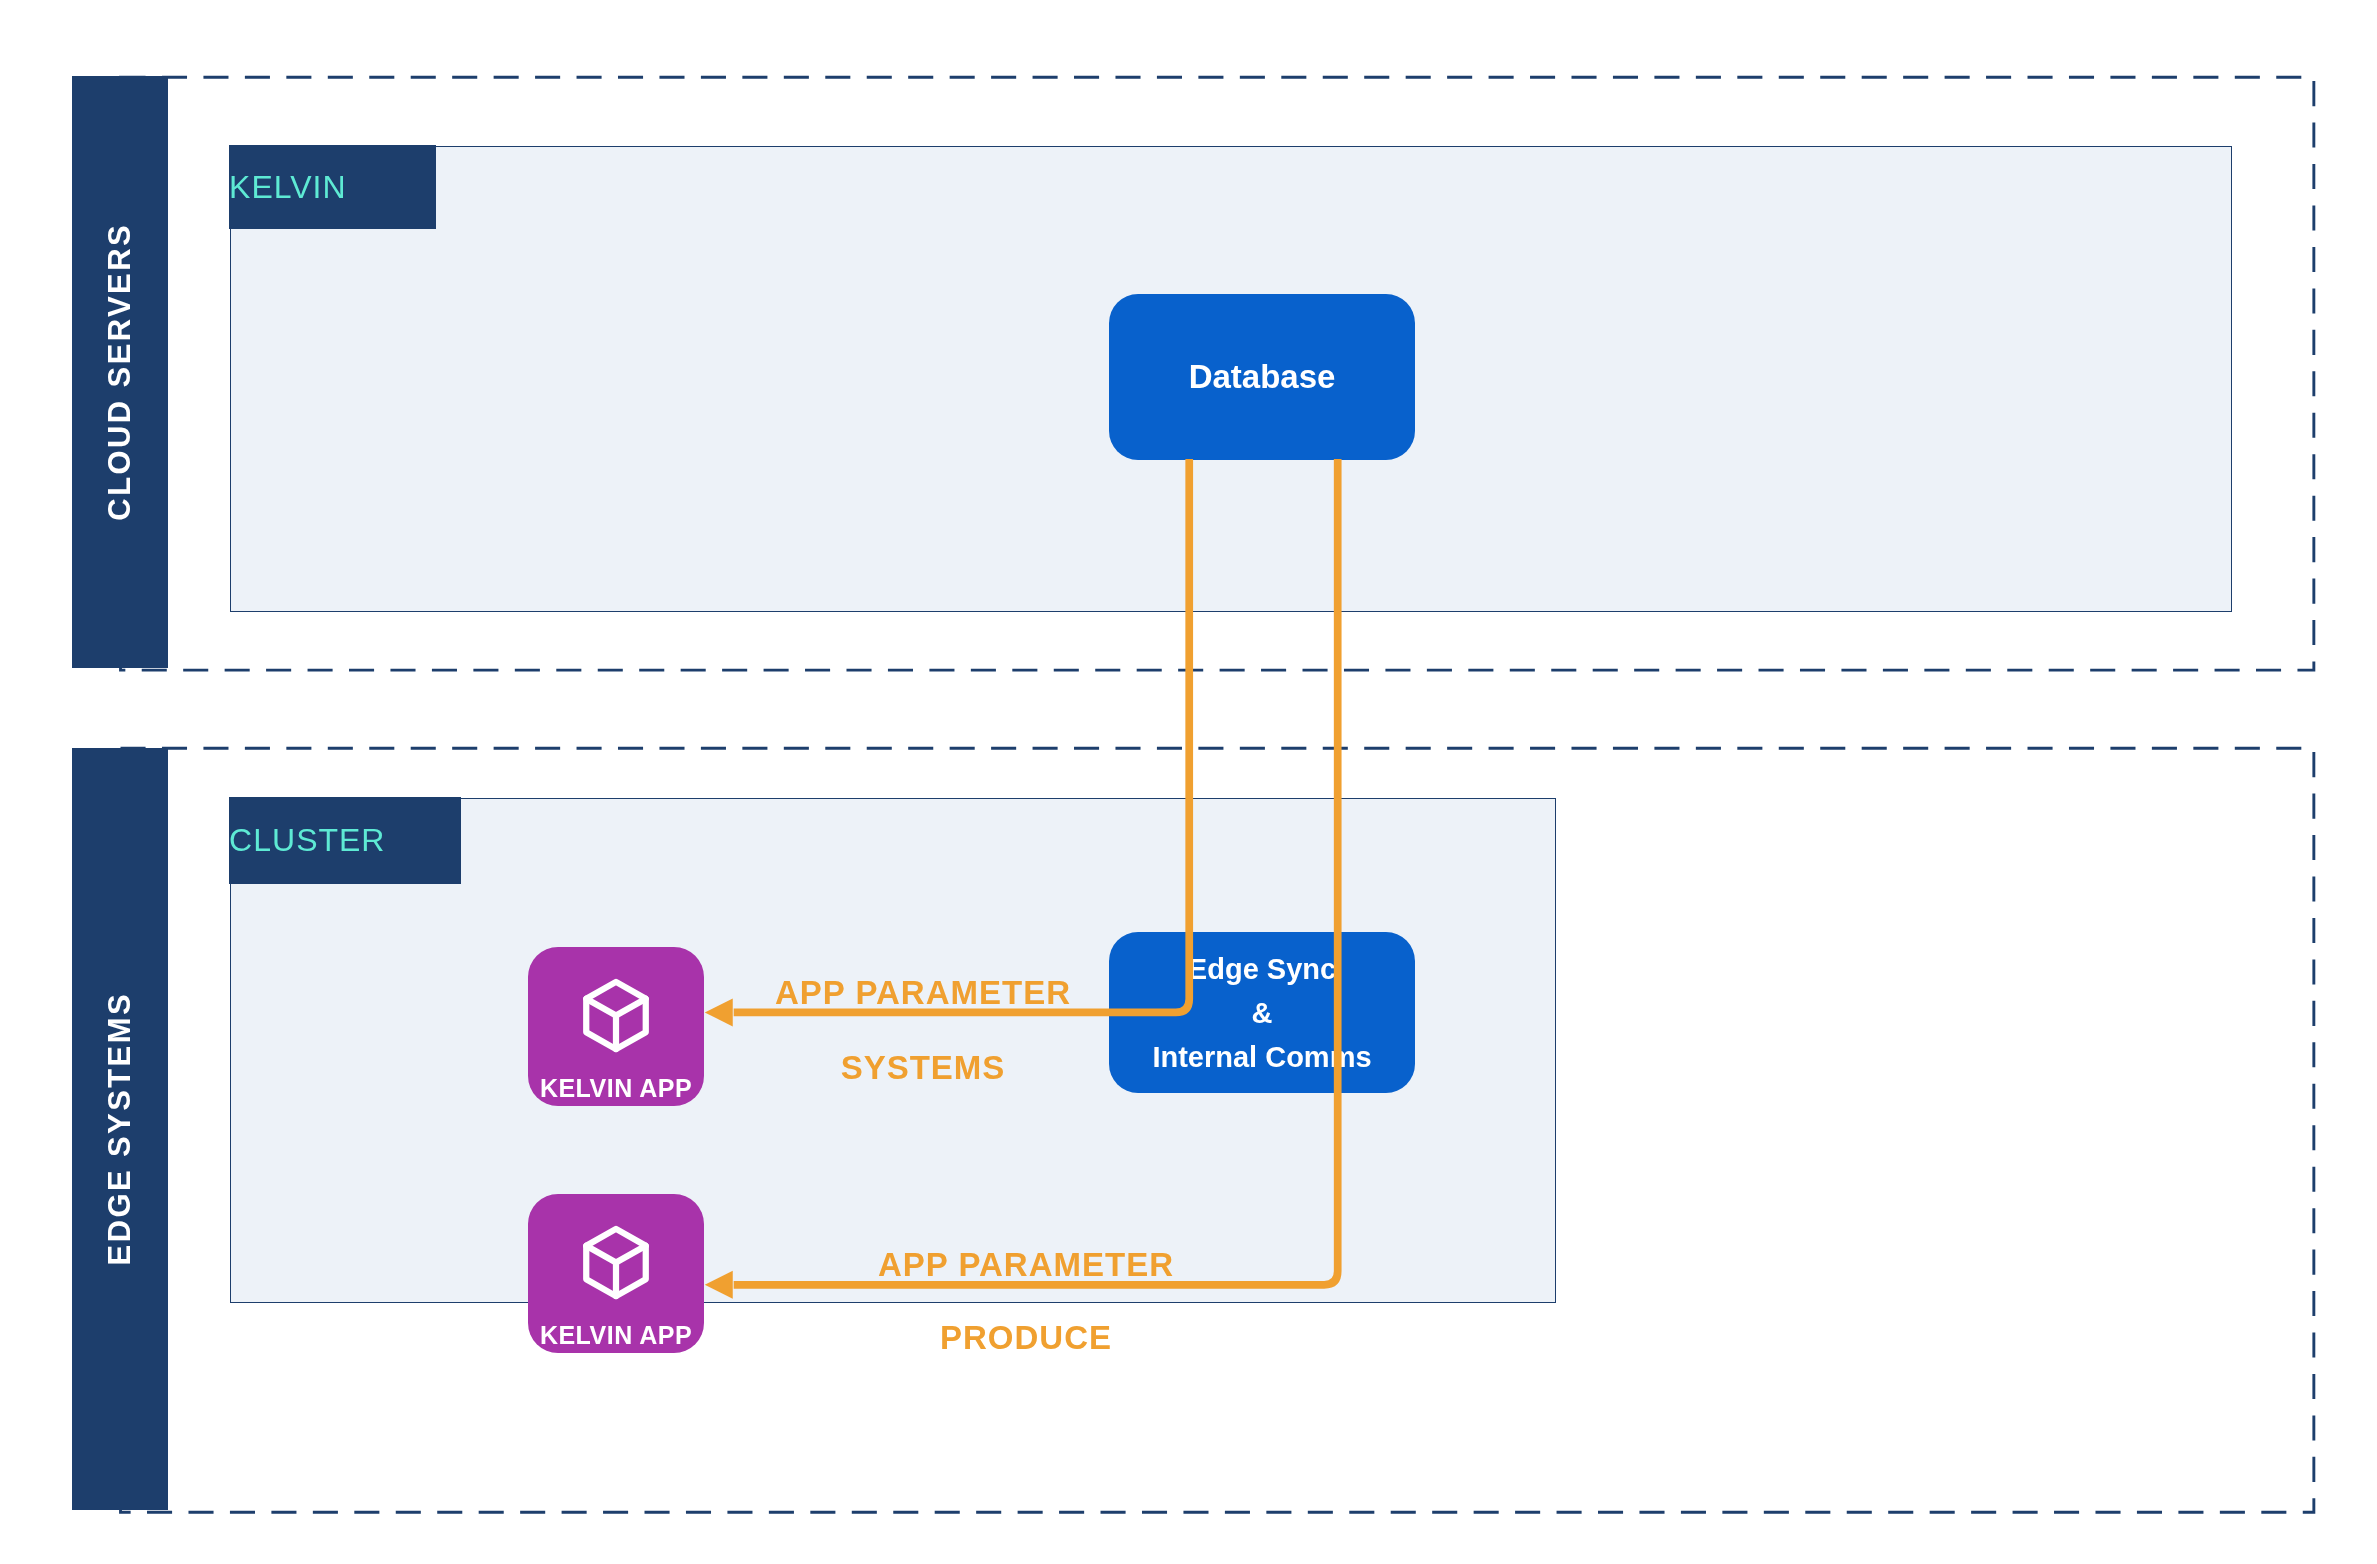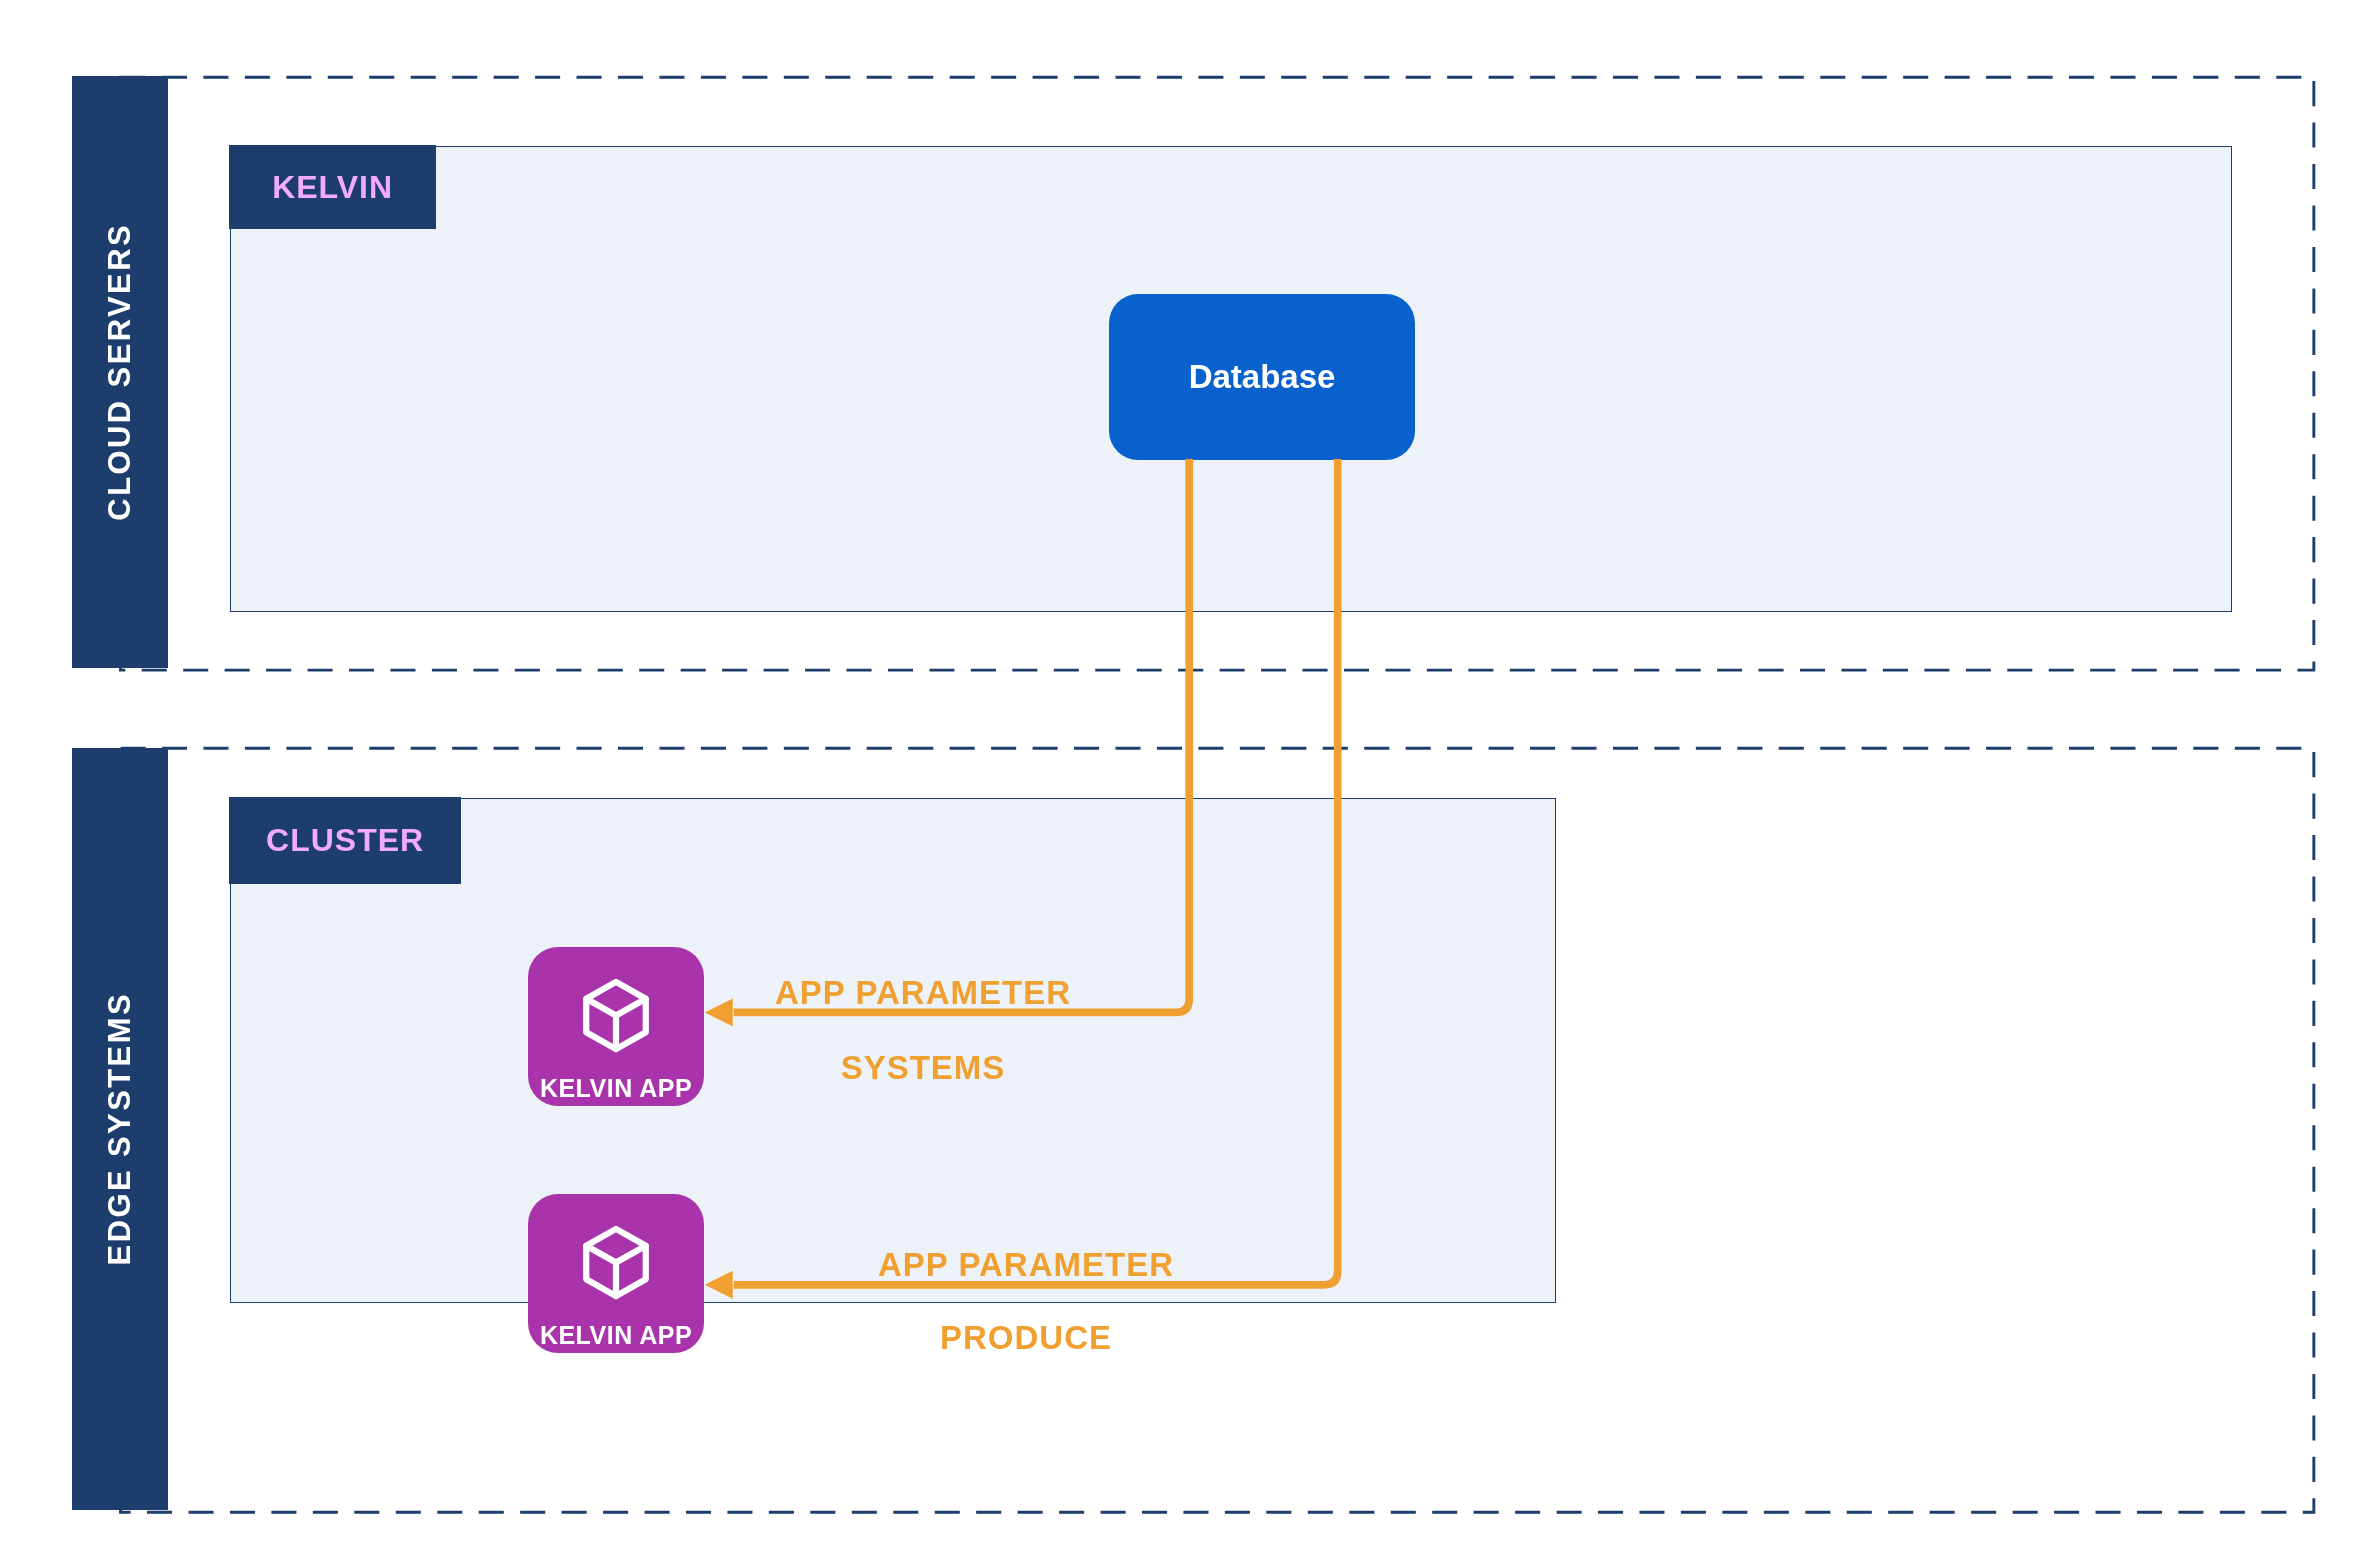--- a/index.html
+++ b/index.html
@@ -22,23 +22,23 @@
   .band-cloud{top:76px;height:592px;}
   .band-edge{top:748px;height:762px;}
 
   
   .panel{
     position:absolute;background:#edf2f8;border:1.9px solid #1d3e6c;z-index:1;box-sizing:border-box;
   }
   .panel-kelvin{left:230px;top:146px;width:2002px;height:466px;}
   .panel-cluster{left:230px;top:798px;width:1326px;height:505px;}
   .tab{
-    position:absolute;left:-1.9px;top:-1.9px;background:#1d3e6c;color:#f0abfc;
-    display:flex;align-items:center;justify-content:center;
-    font-weight:bold;font-size:32px;letter-spacing:1px;z-index:2;
+    position:absolute;left:-1.9px;top:-1.9px;background:#1d3e6c;color:#5eead4;
+    display:flex;align-items:center;
+    font-weight:normal;font-size:32px;letter-spacing:1px;z-index:2;
   }
   .tab-kelvin{width:207px;height:84px;}
   .tab-cluster{width:232px;height:87px;}
 
   
   .node{
     position:absolute;left:1109px;width:306px;background:#0861cc;color:#ffffff;
     border-radius:29px;display:flex;flex-direction:column;align-items:center;justify-content:center;
     font-weight:bold;text-align:right;z-index:3;
   }
@@ -92,20 +92,25 @@
   <div class="panel panel-cluster">
     <div class="tab tab-cluster">
       <span>CLUSTER</span>
     </div>
   </div>
 
   <div class="node node-database">
     <span>Database</span>
   </div>
 
+  <div class="node node-edgesync">
+    <span>Edge Sync</span>
+    <span>&amp;</span>
+    <span>Internal Comms</span>
+  </div>
 
   <div class="app app-1">
     <svg class="cube" width="72" height="81" viewBox="-75 -84 150 168">
       <g fill="none" stroke="#ffffff" stroke-width="13" stroke-linejoin="round" stroke-linecap="round">
         <polygon points="0,-70 62,-35 62,35 0,70 -62,35 -62,-35"></polygon>
         <polyline points="-62,-35 0,0 62,-35"></polyline>
         <line x1="0" y1="0" x2="0" y2="70"></line>
       </g>
     </svg>
     <span class="app-label">KELVIN APP</span>

